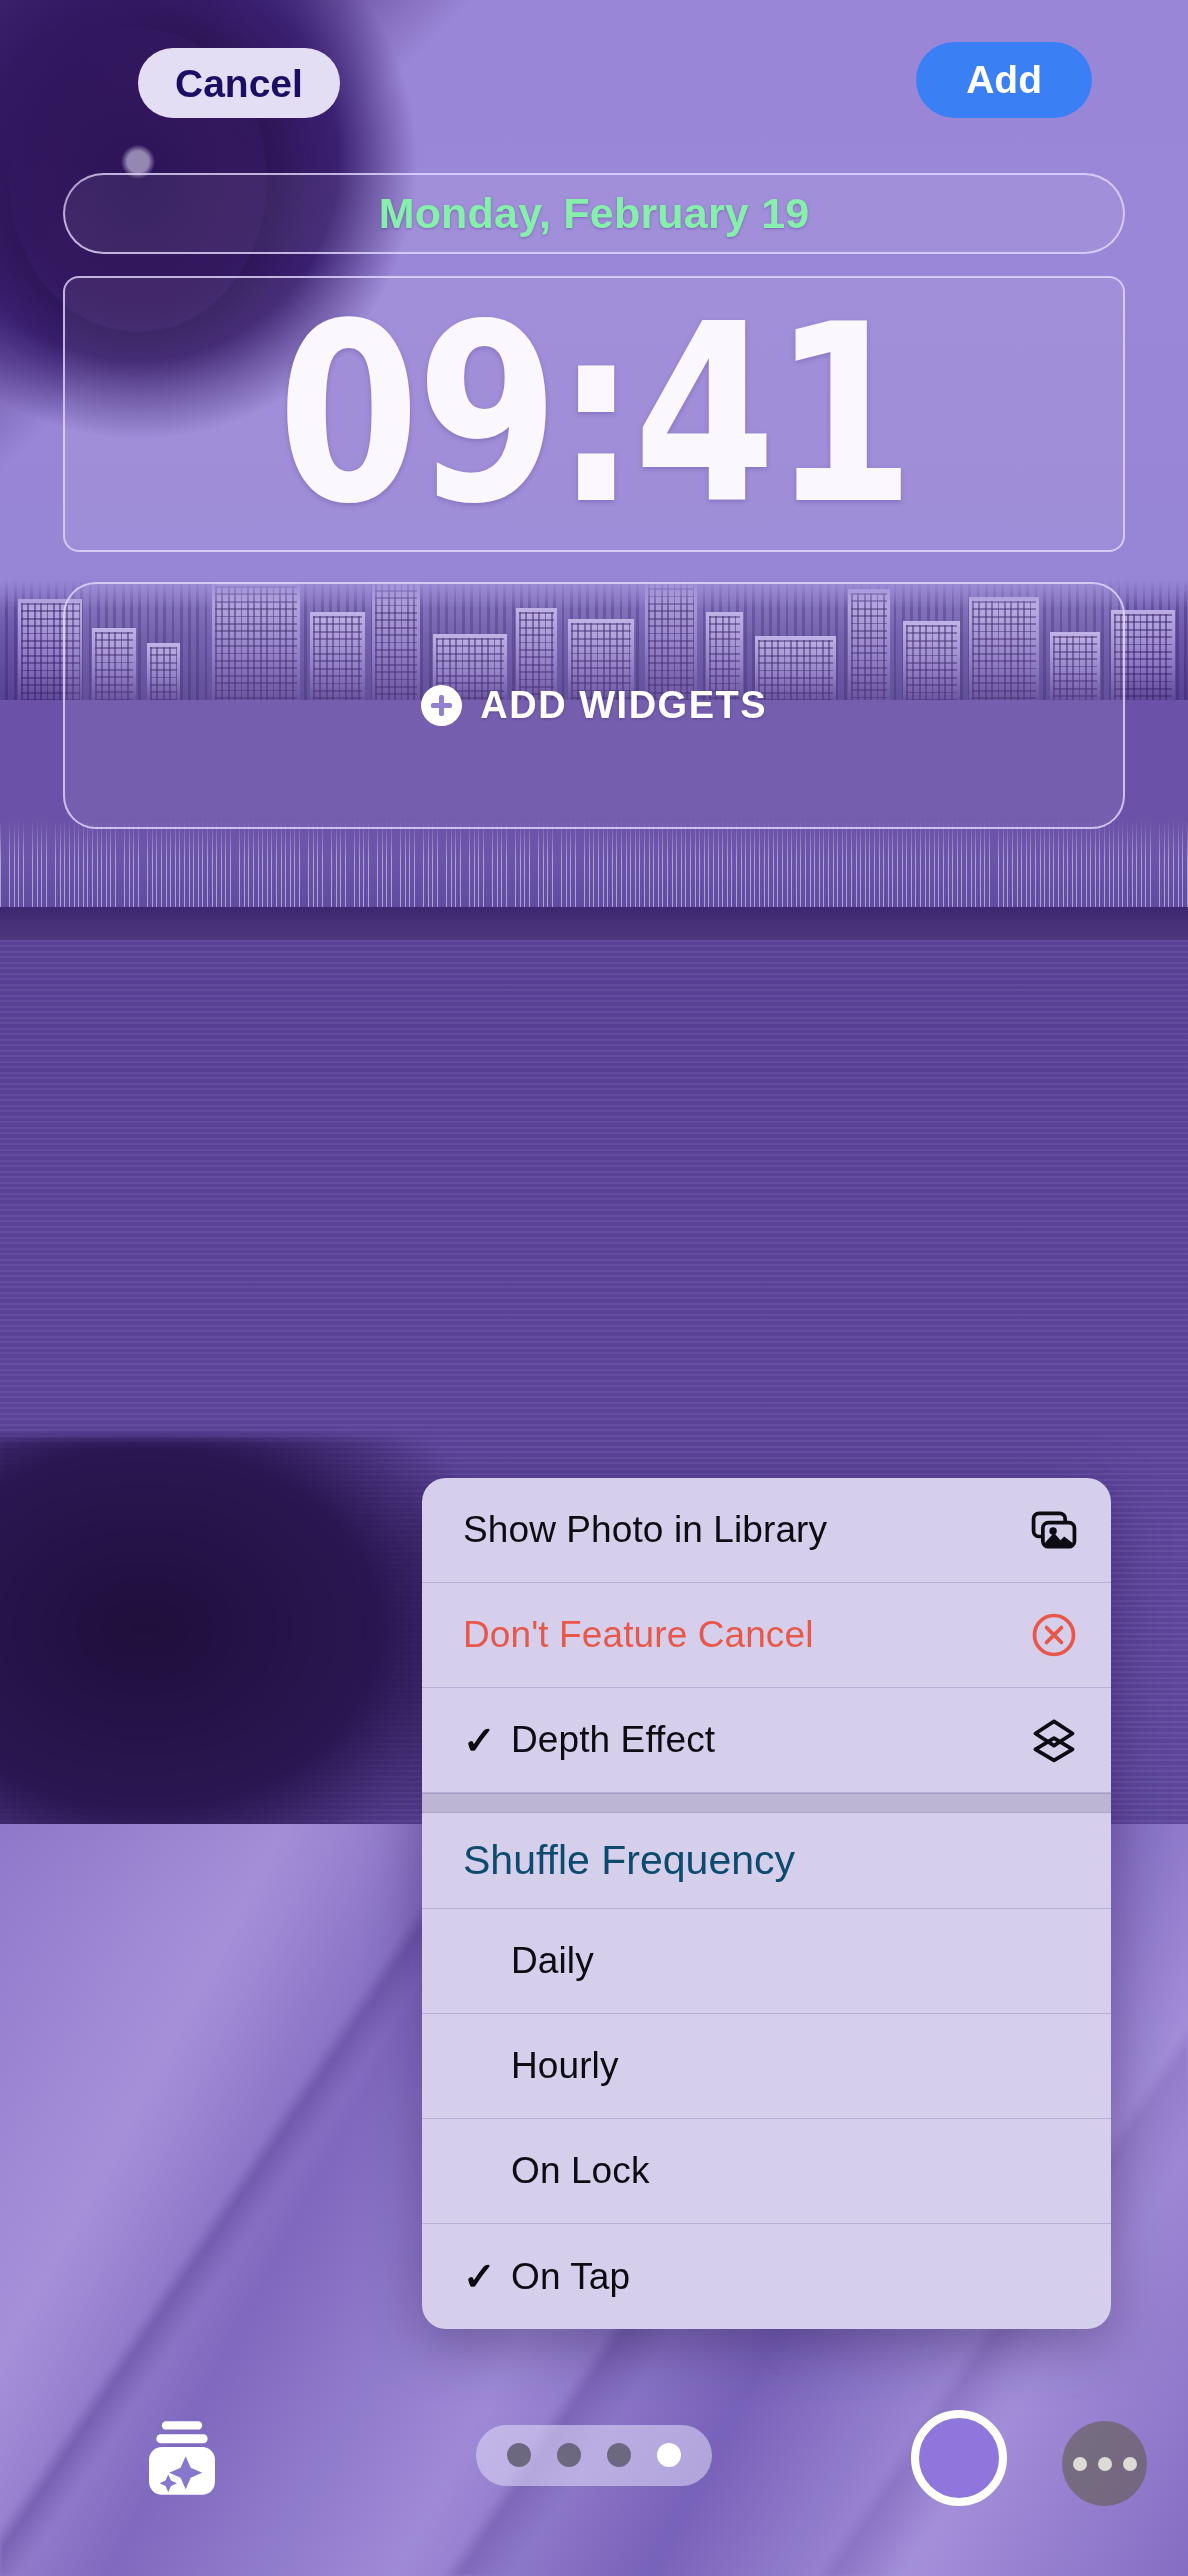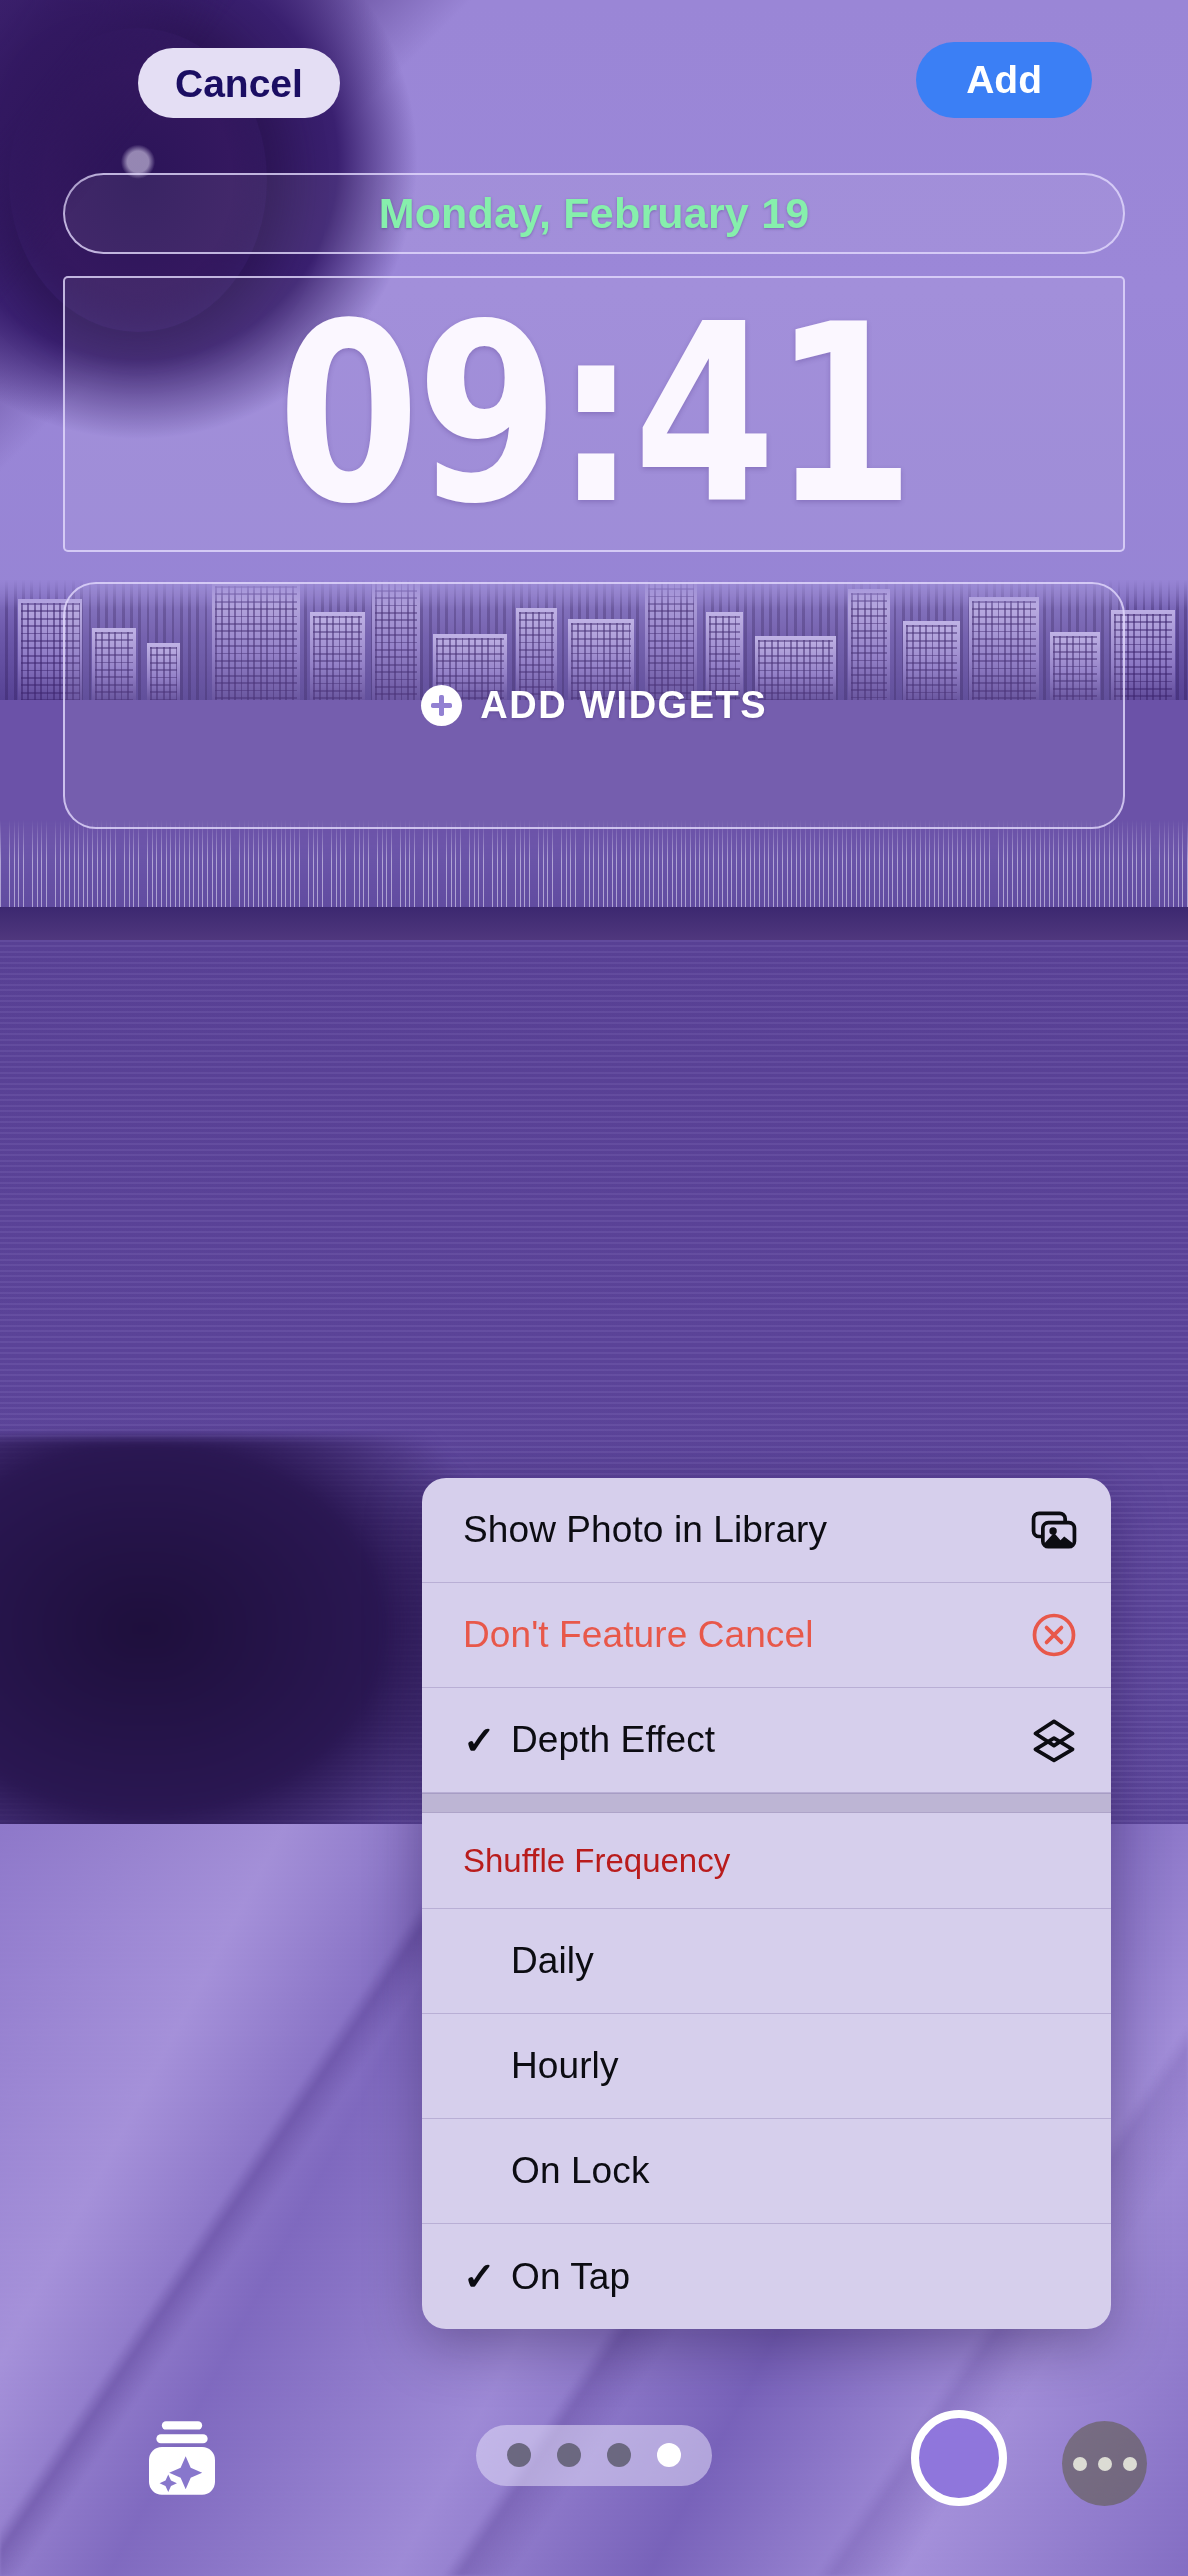--- a/index.html
+++ b/index.html
@@ -124,21 +124,21 @@
     border-radius:29.5px;
     background:rgba(255,255,255,.07);
     z-index:10;
   }
   #date-frame{ left:63px; right:63px; top:173px; height:81px; border-radius:41px;
     display:flex; align-items:center; justify-content:center; }
   #date-text{
     color:#86efac; font-size:43px; font-weight:bold; letter-spacing:0.2px;
     text-shadow:0 0.9px 2.8px rgba(50,25,100,.35);
   }
-  #time-frame{ left:63px; right:63px; top:276px; height:276px; border-radius:5px;
+  #time-frame{ left:63px; right:63px; top:276px; height:276px; border-radius:16px;
     display:flex; align-items:center; justify-content:center; }
   #time-text{
     color:#FBF7FF; font-size:247px; font-weight:bold; line-height:1;
     letter-spacing:-3.7px;
     font-family:"DejaVu Sans Condensed","Liberation Sans Narrow","Liberation Sans",sans-serif;
     transform:scaleX(.92); transform-origin:center;
     text-shadow:0 1.8px 5.5px rgba(60,30,110,.25);
   }
   #widgets-frame{ left:63px; right:63px; top:582px; height:247px; border-radius:33px;
     display:flex; align-items:center; justify-content:center; gap:16.6px; }
@@ -198,21 +198,21 @@
   .menu-gap{
     height:20px; background:#BDB5D4;
     border-top:0.9px solid rgba(120,104,160,.30);
     border-bottom:0.9px solid rgba(120,104,160,.22);
   }
   .menu-header{
     height:96px; display:flex; align-items:center;
     padding:0 31px 0 41px;
     border-bottom:0.9px solid rgba(120,104,160,.30);
   }
-  .menu-header span{ font-size:33px; color:#b91c1c; }
+  .menu-header span{ font-size:41px; color:#0c4a6e; }
 
   
   #bottombar{ position:absolute; left:0; right:0; bottom:0; height:212px; z-index:35; }
   #filter-button{
     position:absolute; left:138px; top:50px; width:88px; height:88px;
   }
   #filter-button svg{ width:100%; height:100%; display:block; }
 
   #page-dots{
     position:absolute; left:50%; transform:translateX(-50%); top:61px;

